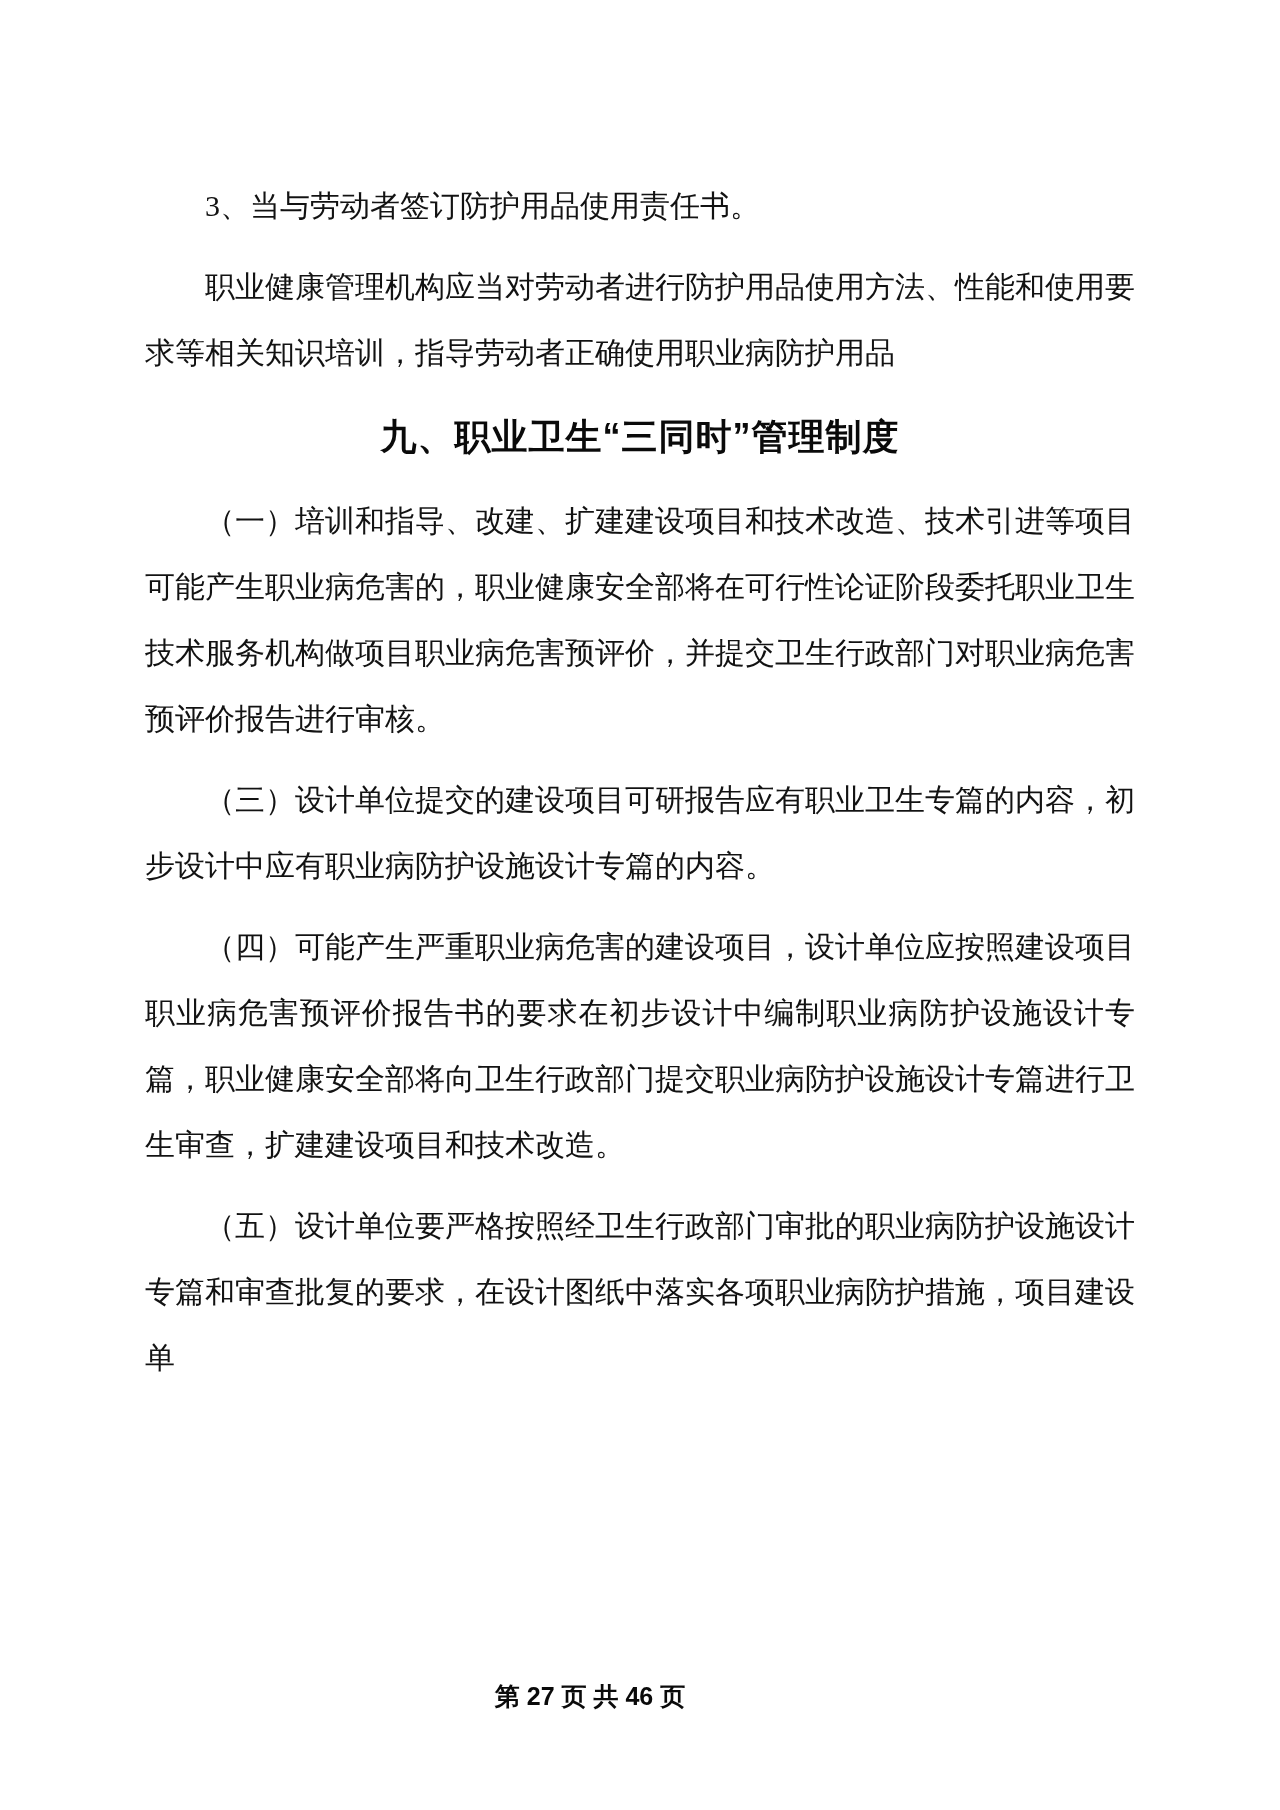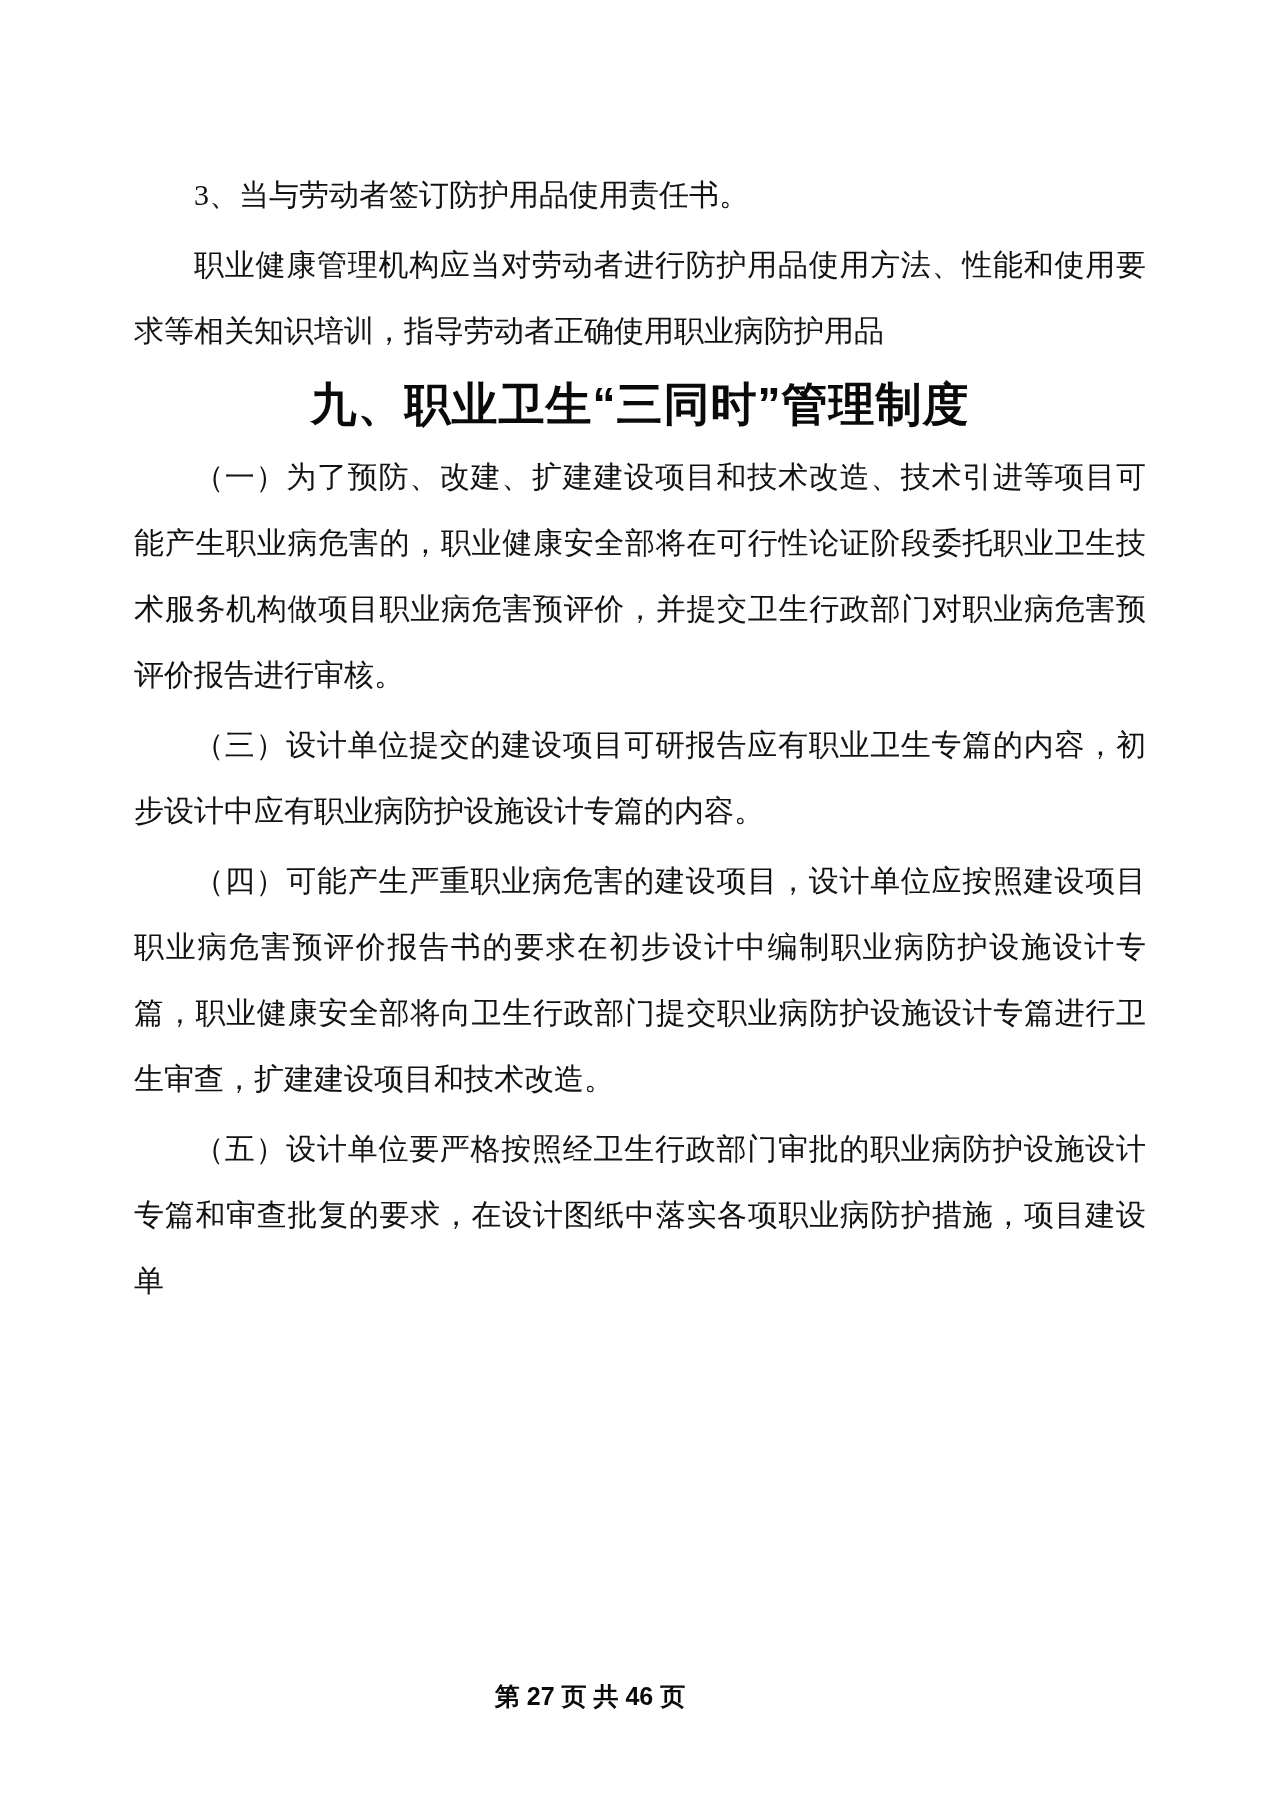--- a/index.html
+++ b/index.html
@@ -20,28 +20,28 @@
     left: 130px;
     top: 158px;
     width: 1020px;
     font-family: "Liberation Serif", "DejaVu Serif", serif;
     font-size: 30px;
     line-height: 66px;
     text-align: justify;
     color: #121212;
   }
   .para {
-    margin: 4px;
+    margin: 15px;
     text-indent: 2em;
   }
   .heading {
     margin: 0;
     font-family: "Liberation Sans", "DejaVu Sans", sans-serif;
     font-weight: 700;
-    font-size: 46px;
+    font-size: 36px;
     line-height: 72px;
     text-align: center;
     text-indent: 0;
     color: #0a0a0a;
     letter-spacing: 1px;
   }
   .footer {
     position: absolute;
     top: 1680px;
     left: 0;
@@ -58,21 +58,21 @@
 <body>
 
 <div class="page">
 
   <div class="content">
     <p class="para">3、当与劳动者签订防护用品使用责任书。</p>
     <p class="para">职业健康管理机构应当对劳动者进行防护用品使用方法、性能和使用要求等相关知识培训，指导劳动者正确使用职业病防护用品</p>
 
     <h2 class="heading">九、职业卫生“三同时”管理制度</h2>
 
-    <p class="para">（一）为了预防、改建、扩建建设项目和技术改造、技术引进等项目可能产生职业病危害的，职业健康安全部将在可行性论证阶段委托职业卫生技术服务机构做项目职业病危害预评价，并提交卫生行政部门对职业病危害预评价报告进行审核。</p>
+    <p class="para">（一）培训和指导、改建、扩建建设项目和技术改造、技术引进等项目可能产生职业病危害的，职业健康安全部将在可行性论证阶段委托职业卫生技术服务机构做项目职业病危害预评价，并提交卫生行政部门对职业病危害预评价报告进行审核。</p>
     <p class="para">（三）设计单位提交的建设项目可研报告应有职业卫生专篇的内容，初步设计中应有职业病防护设施设计专篇的内容。</p>
     <p class="para">（四）可能产生严重职业病危害的建设项目，设计单位应按照建设项目职业病危害预评价报告书的要求在初步设计中编制职业病防护设施设计专篇，职业健康安全部将向卫生行政部门提交职业病防护设施设计专篇进行卫生审查，扩建建设项目和技术改造。</p>
     <p class="para">（五）设计单位要严格按照经卫生行政部门审批的职业病防护设施设计专篇和审查批复的要求，在设计图纸中落实各项职业病防护措施，项目建设单</p>
   </div>
 
   <div class="footer">
     <span>第 27 页 共 46 页</span>
   </div>
 
 </div>

